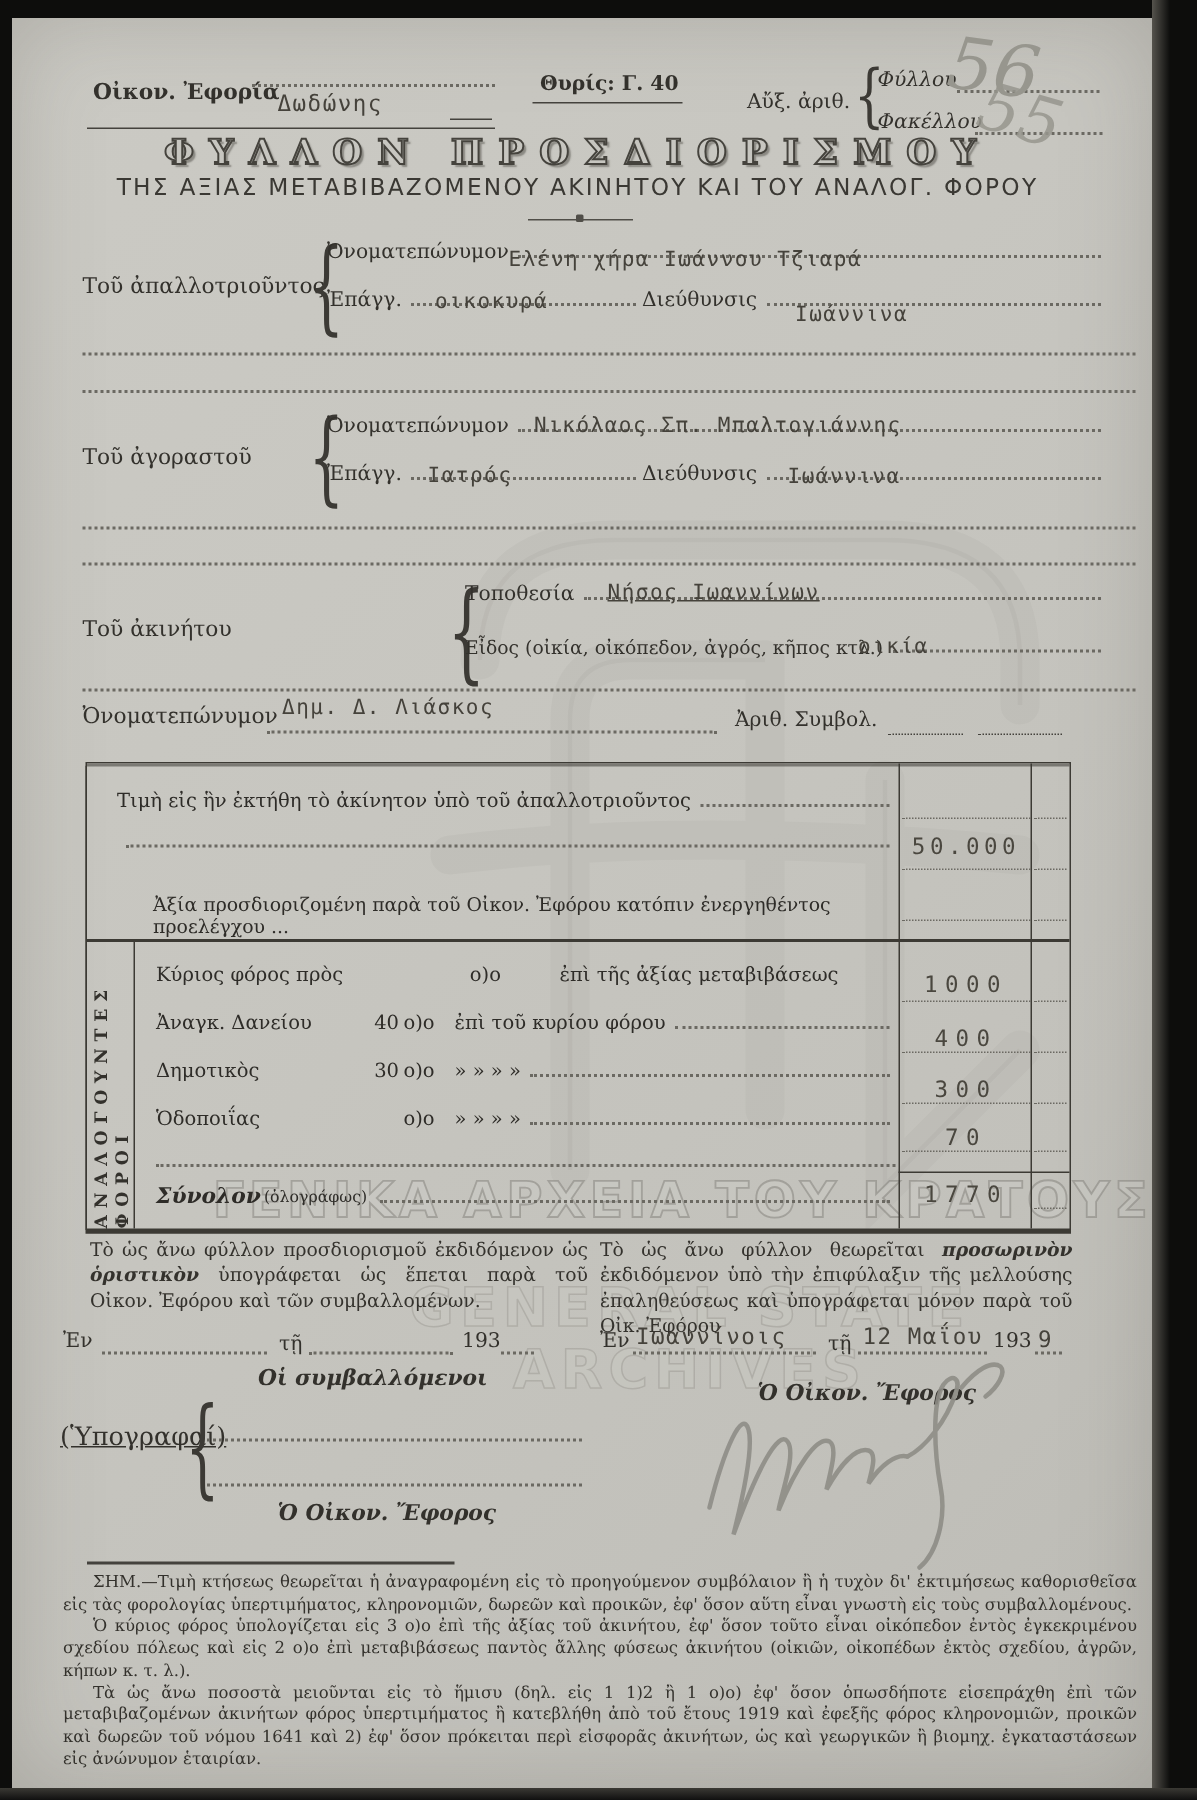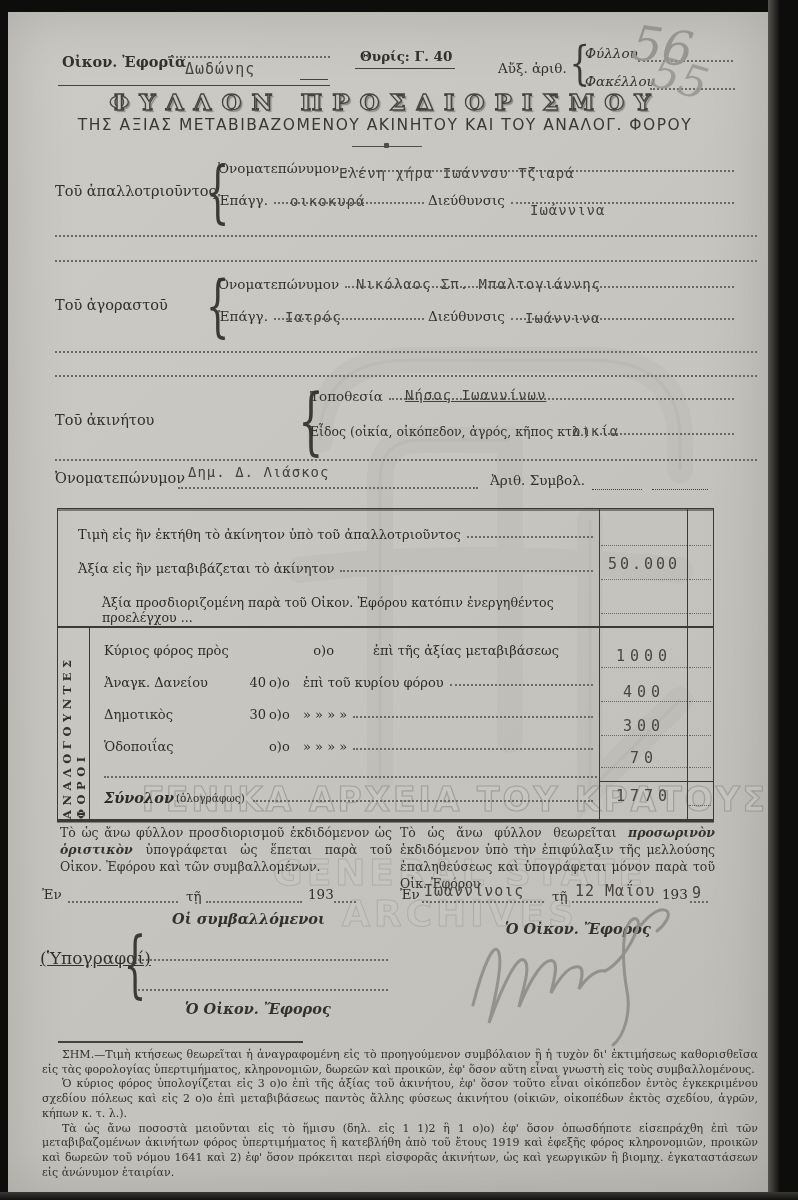--- a/index.html
+++ b/index.html
@@ -175,21 +175,20 @@
   <div class="abs table">
     <div class="vline" style="left:541px;"></div>
     <div class="vline" style="left:629px;"></div>
     <div class="sep"></div>
 
     <div class="trow" style="top:18px;">
       <span class="tname">Τιμὴ εἰς ἣν ἐκτήθη τὸ ἀκίνητον ὑπὸ τοῦ ἀπαλλοτριοῦντος</span>
       <span class="leader"></span>
     </div>
     <div class="trow" style="top:52px;">
-      <span class="tname">Ἀξία εἰς ἣν μεταβιβάζεται τὸ ἀκίνητον</span>
       <span class="leader"></span>
     </div>
     <div class="trow" style="top:86px;margin-left:24px;">
       <span class="tname" style="white-space:normal;font-size:12.6px;">Ἀξία προσδιοριζομένη παρὰ τοῦ Οἰκον. Ἐφόρου κατόπιν ἐνεργηθέντος προελέγχου ...</span>
     </div>
     <div class="vdot" style="top:36px;"></div>
     <div class="vdot" style="top:70px;"></div>
     <div class="vdot" style="top:104px;"></div>
     <div class="ndot" style="top:36px;"></div>
     <div class="ndot" style="top:70px;"></div>

